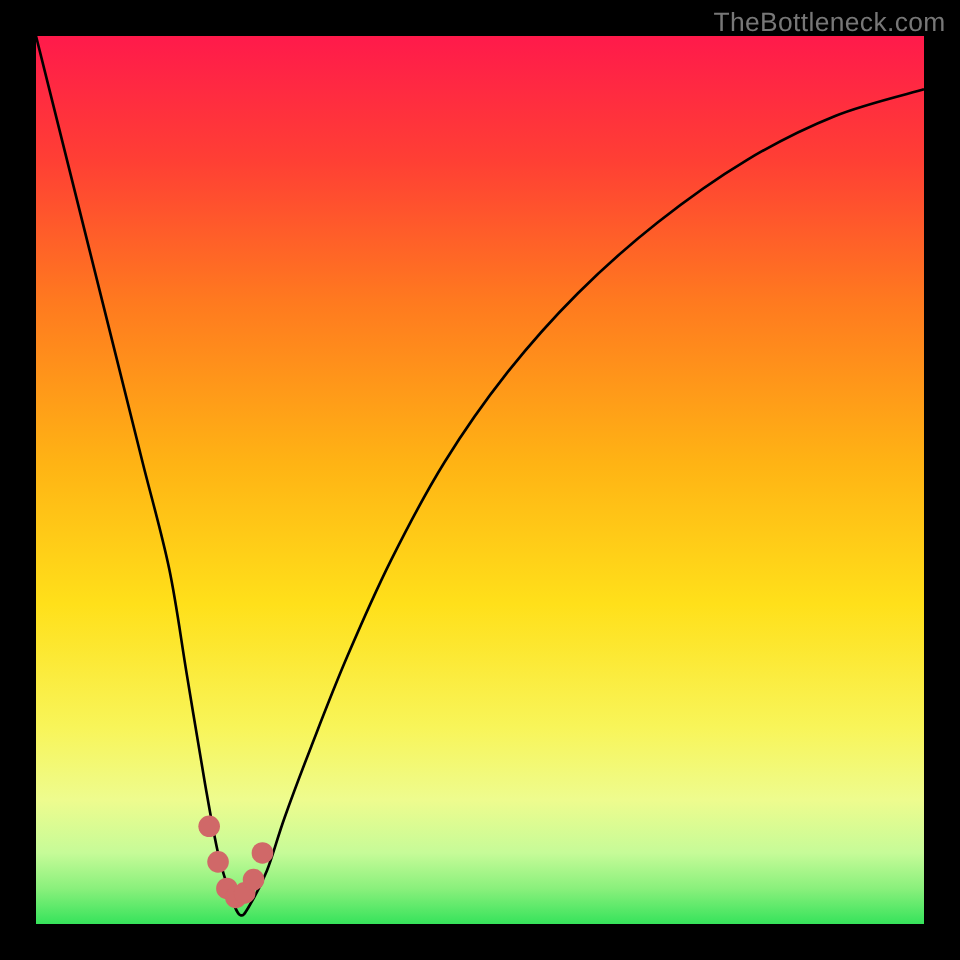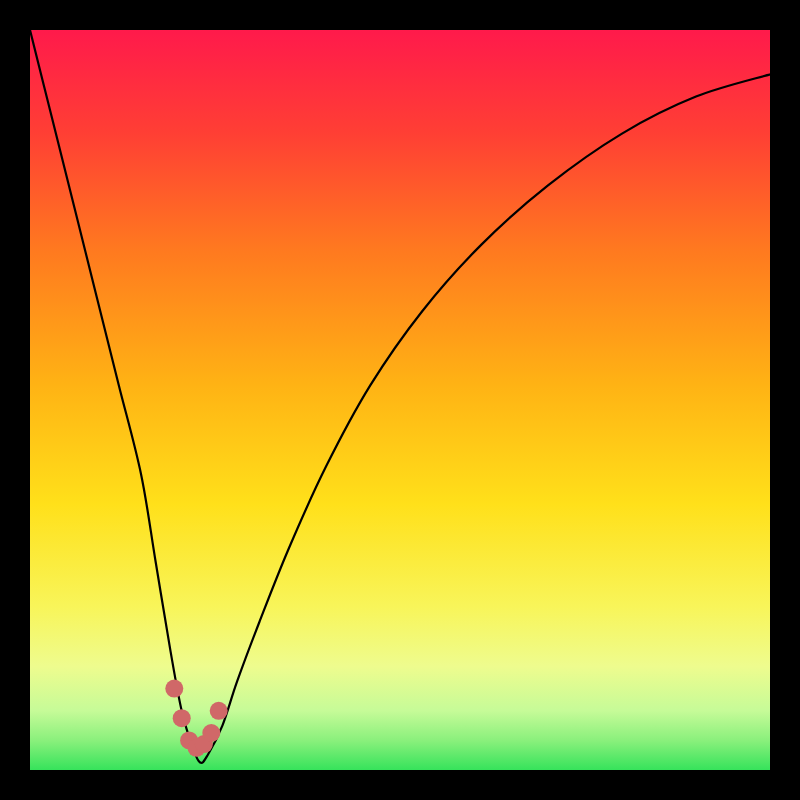--- a/index.html
+++ b/index.html
@@ -58,13 +58,14 @@
           <circle cx="151.7" cy="688.2" r="9" fill="#d06868"></circle>
           <circle cx="159.1" cy="710.4" r="9" fill="#d06868"></circle>
           <circle cx="166.5" cy="717.8" r="9" fill="#d06868"></circle>
           <circle cx="173.89999999999998" cy="714.1" r="9" fill="#d06868"></circle>
           <circle cx="181.29999999999998" cy="703" r="9" fill="#d06868"></circle>
           <circle cx="188.70000000000002" cy="680.8" r="9" fill="#d06868"></circle>
         </g>
     </svg>
   </div>
 
+  <div class="watermark">TheBottleneck.com</div>
 </div>
 
 </body></html>

